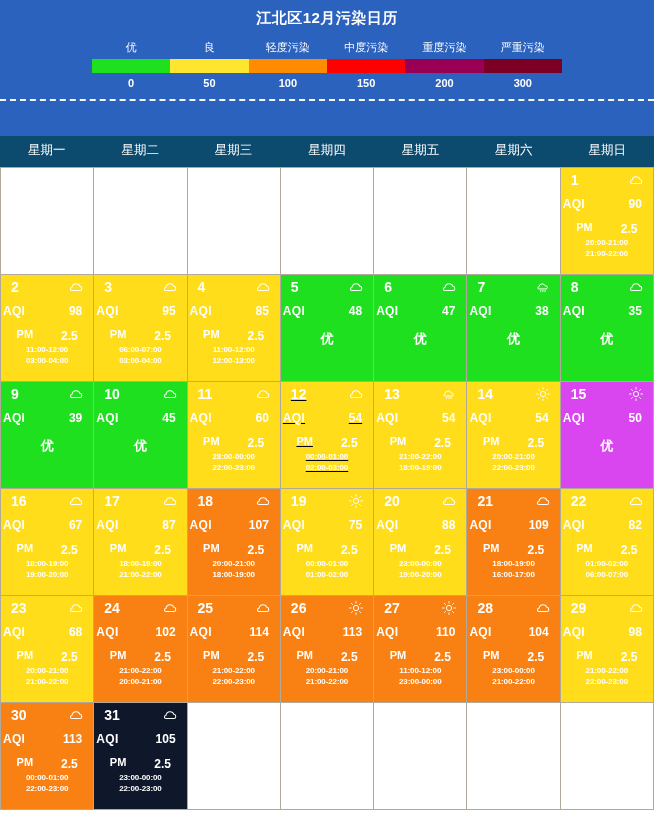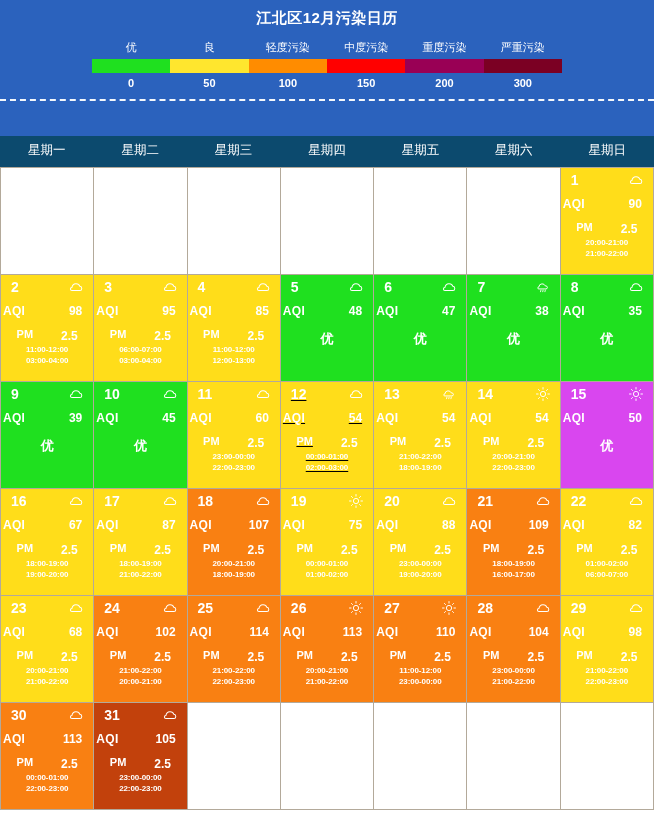--- a/index.html
+++ b/index.html
@@ -909,21 +909,21 @@
             <span class="aqi-value">113</span>
           </div>
           <div class="pm-block">
             <div class="pm-title">PM<sub>2.5</sub></div>
             <div class="pm-times">
               <div>00:00-01:00</div>
               <div>22:00-23:00</div>
             </div>
           </div>
         </div>
-        <div class="cell" style="background: #c2410c;">
+        <div class="cell" style="background: #0f172a;">
           <div class="cell-top">
             <span class="daynum">31</span>
             <span>
               <svg class="wicon" viewBox="0 0 16 16">
                 <path d="M3.4 12 Q1.6 12 1.6 10.3 Q1.6 8.7 3.4 8.6 Q3.8 4.3 7.9 4.2 Q11.5 4.1 12.4 7.2 Q14.6 7.3 14.6 9.7 Q14.6 12 12.5 12 Z" fill="none" stroke="#fff" stroke-width="1.15" stroke-linejoin="round"></path>
               </svg>
             </span>
           </div>
           <div class="aqi-row">
             <span class="aqi-label">AQI</span>

